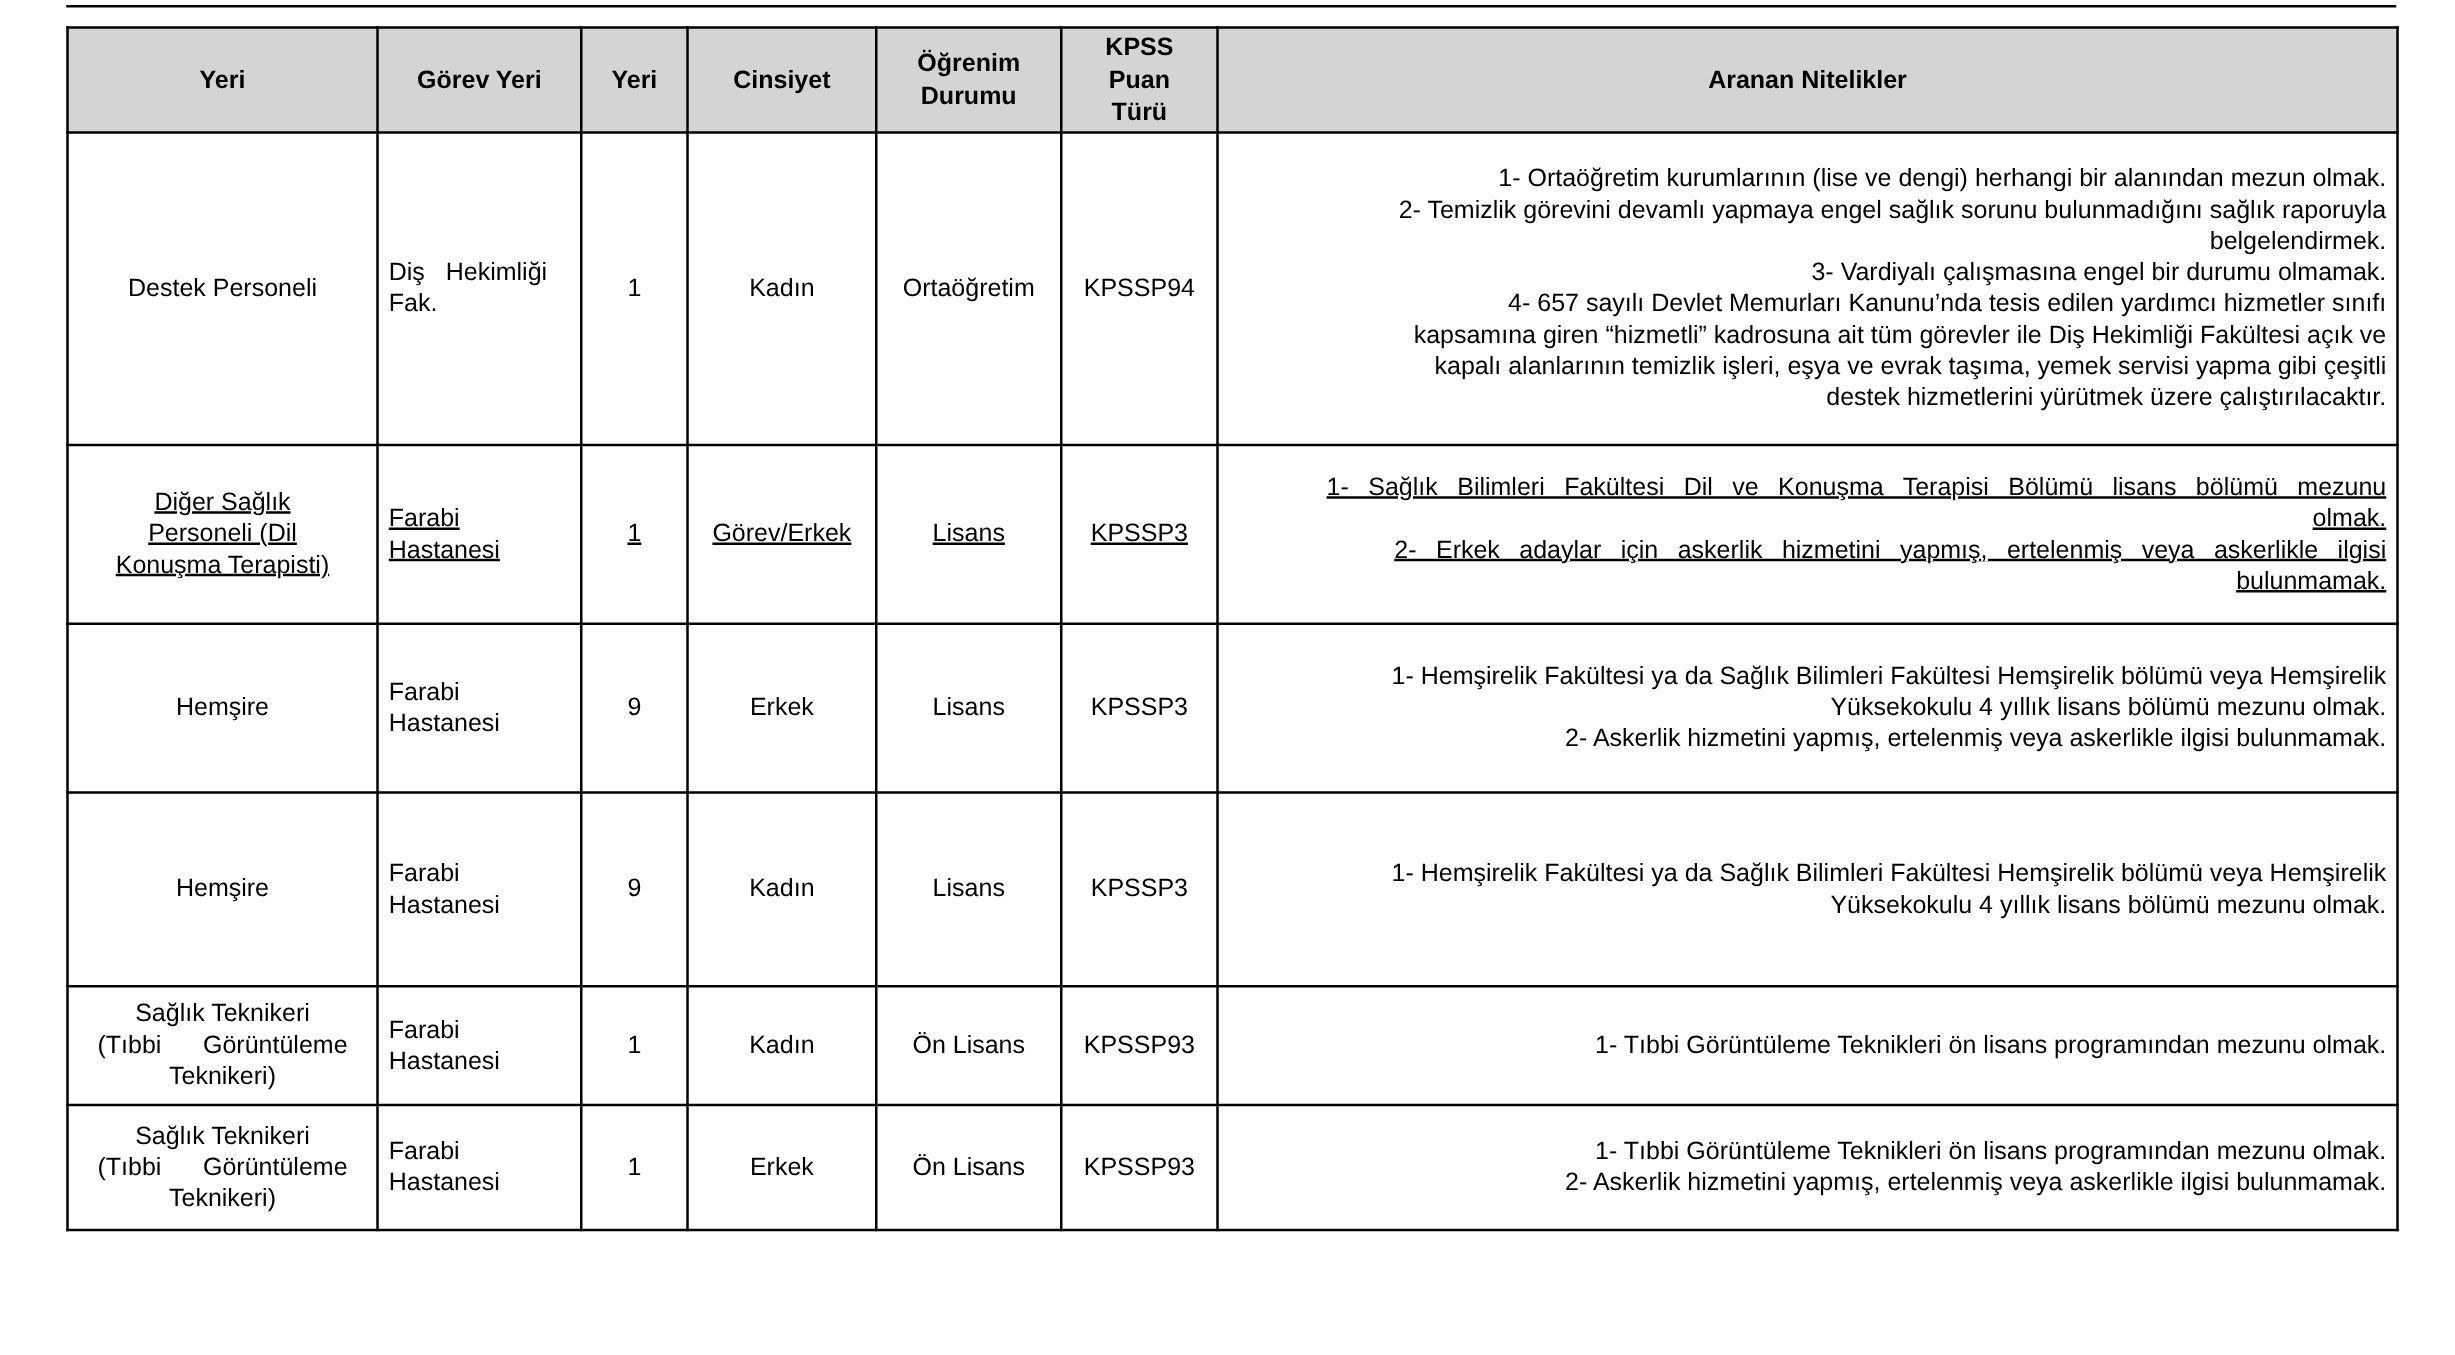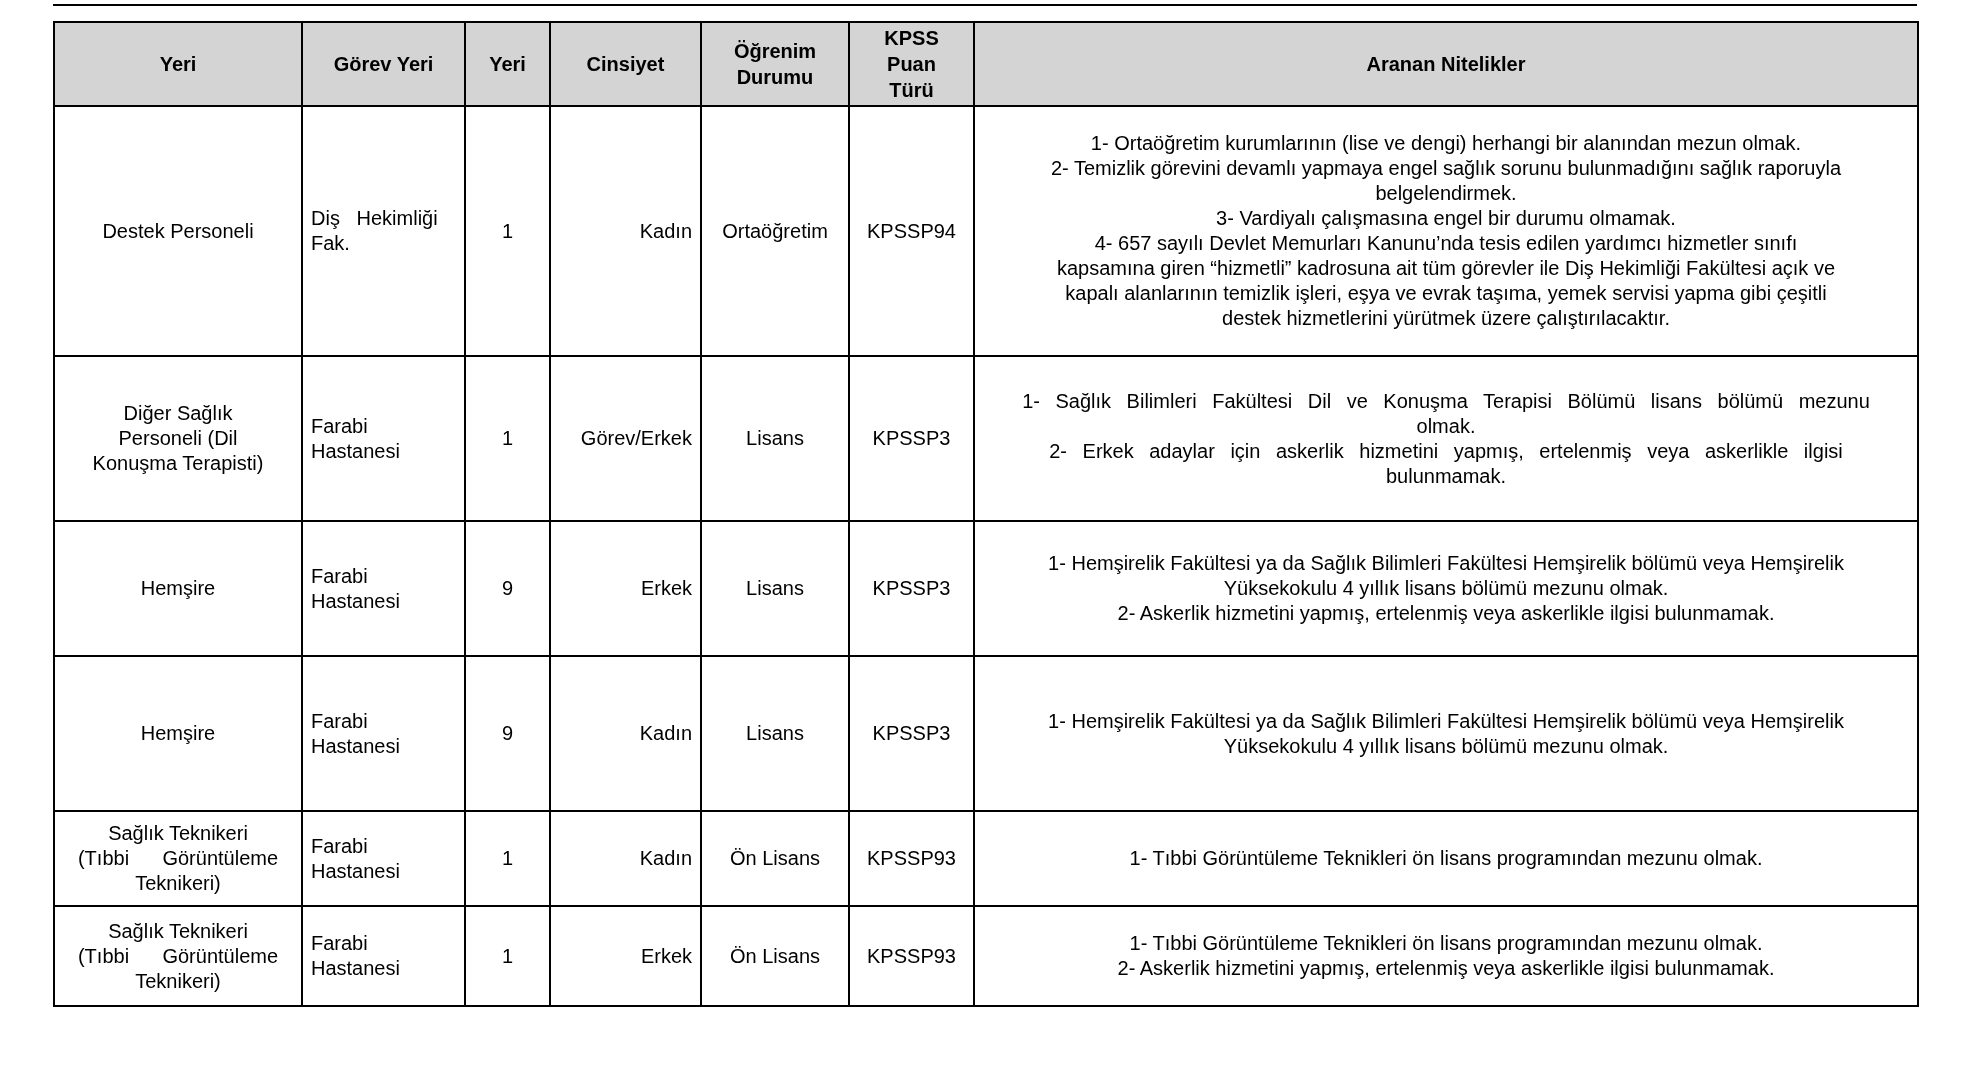--- a/index.html
+++ b/index.html
@@ -45,27 +45,27 @@
     background: #d4d4d4;
     font-weight: bold;
     text-align: center;
     line-height: 26px;
     height: 72px;
     padding: 2px 4px;
   }
   td.c-kadro  { text-align: center; padding-left: 11px; }
   td.c-gorev  { text-align: left; padding-left: 10px; border-radius: 19px; }
   td.c-adet   { text-align: center; }
-  td.c-cins   { text-align: right; padding-left: 12px; border-radius: 23px; }
+  td.c-cins   { text-align: center; padding-left: 12px; border-radius: 23px; }
   td.c-ogr    { text-align: center; padding-left: 10px; }
   td.c-kpss   { text-align: center; }
-  td.c-nit    { text-align: center; padding-left: 13px; padding-right: 14px; }
+  td.c-nit    { text-align: right; padding-left: 13px; padding-right: 14px; }
   td.spread   { word-spacing: 10px; }
   tr.r1 { height: 250px; }
-  tr.r2 { height: 165px; }
+  tr.r2 { height: 143px; text-decoration: underline; }
   tr.r3 { height: 135px; }
   tr.r4 { height: 155px; }
   tr.r5 { height: 95px;  }
   tr.r6 { height: 100px; }
 </style>
 </head>
 <body>
 
 <div class="page">
   <div class="top-rule"></div>

